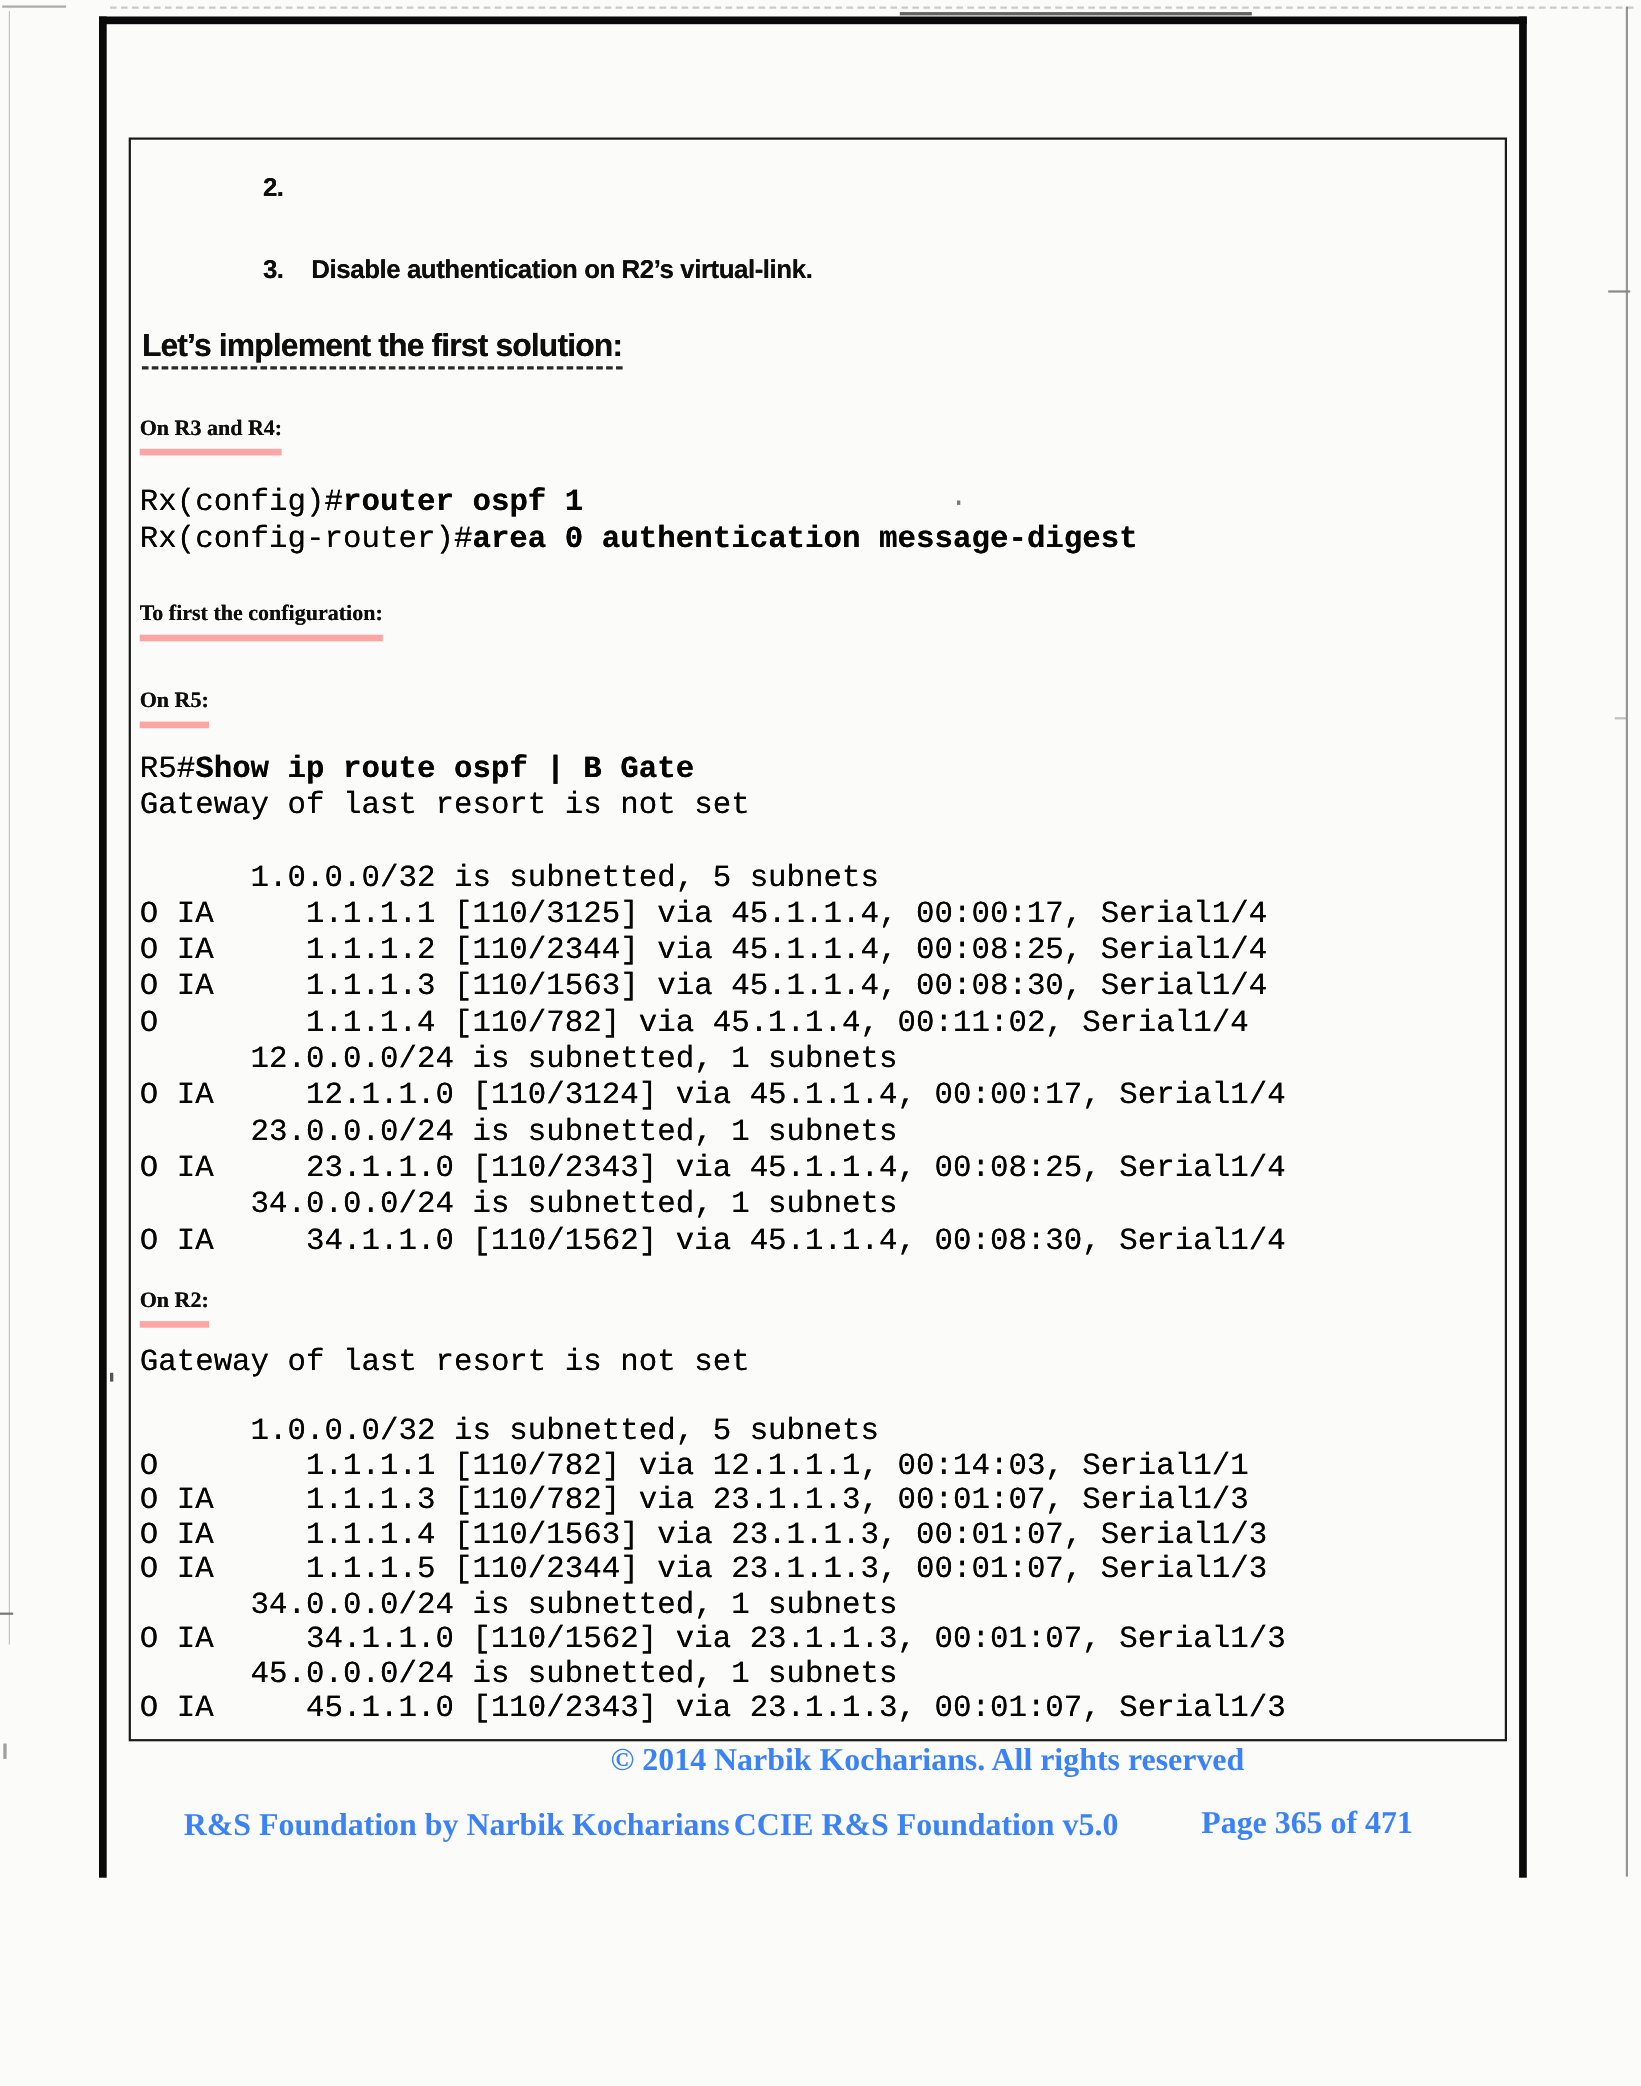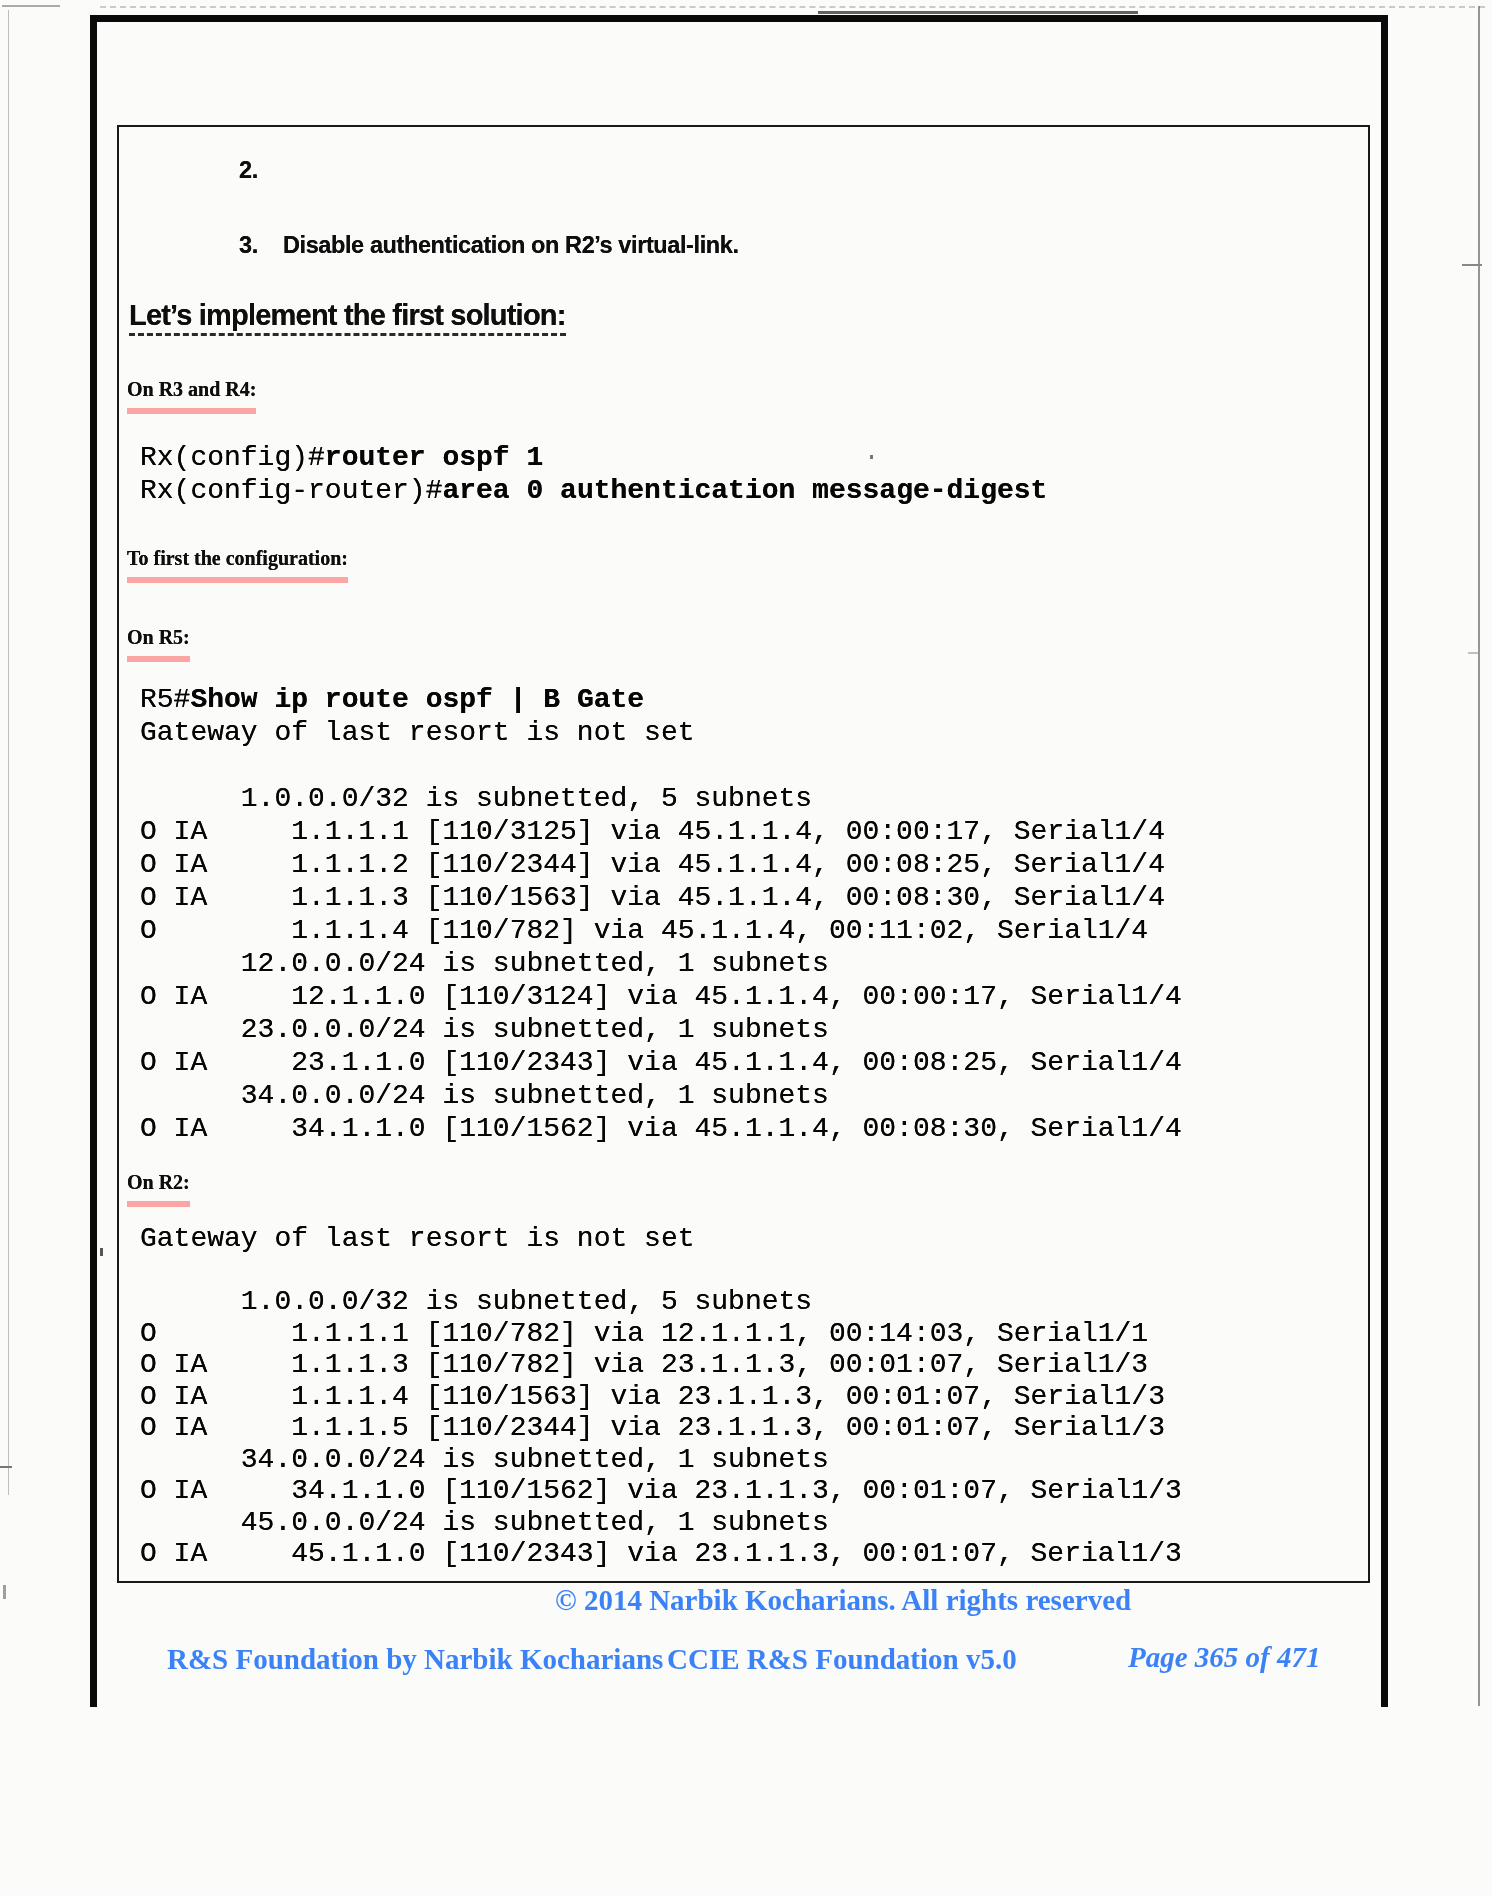--- a/index.html
+++ b/index.html
@@ -52,31 +52,31 @@
   }
   .m-implement{margin:38px 0 0 2px;}
   .m-r3r4{margin-top:36px;}
   .m-verify{margin-top:34px;}
   .m-r5{margin-top:37px;}
   .m-r2{margin-top:20px;}
   
   .code{
     font-family:"Liberation Mono","DejaVu Sans Mono",monospace;
     font-size:28px; line-height:33px; white-space:pre; color:#050505;
-    margin:13px;
+    margin:0;
   }
   .code .b{font-weight:bold;}
   .code-config{margin-top:27px;}
   .code-r5{margin-top:21px;}
   .code-r2{margin-top:16px; line-height:31.5px;}
   
   .footer-span{position:absolute; font-family:"Liberation Serif", serif; font-weight:bold; font-size:29px; color:#3b82f6; white-space:nowrap;}
   .f-left{left:167px; top:1643px;}
   .f-center{left:667px; top:1643px;}
-  .f-page{left:1128px; top:1641px; font-style:italic;}
+  .f-page{left:1092px; top:1641px; }
   .f-copy{left:555px; top:1584px;}
 </style>
 </head>
 <body>
 
 <div class="page">
 
   <div class="art a-topline"></div>
   <div class="art a-topdark"></div>
   <div class="art a-corner"></div>

